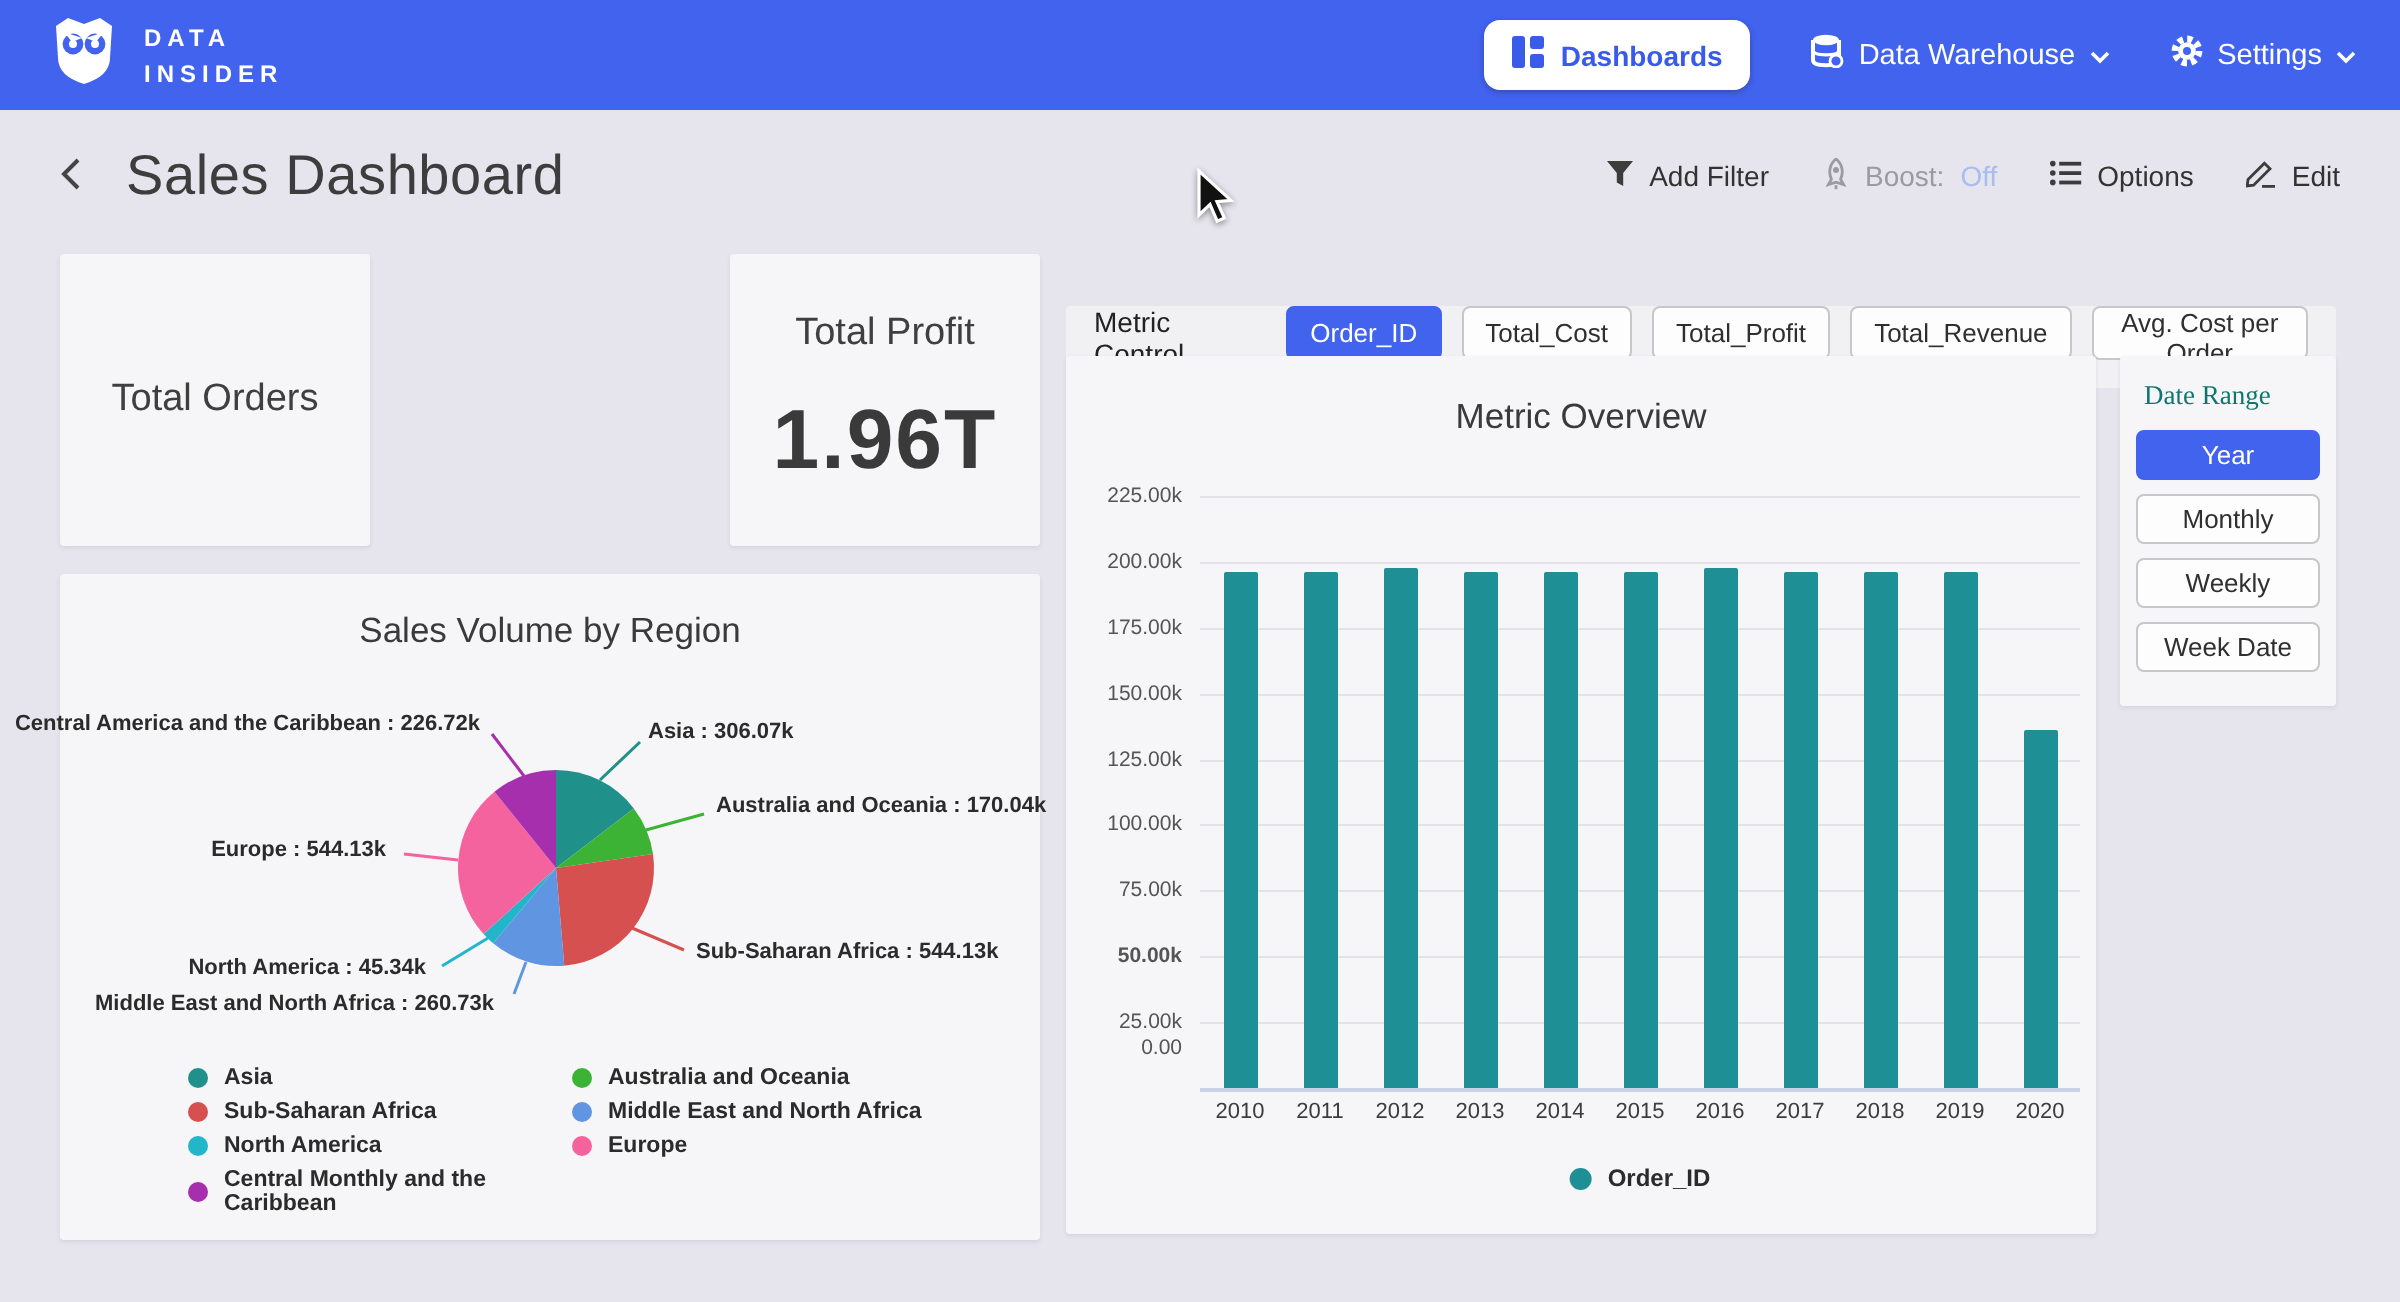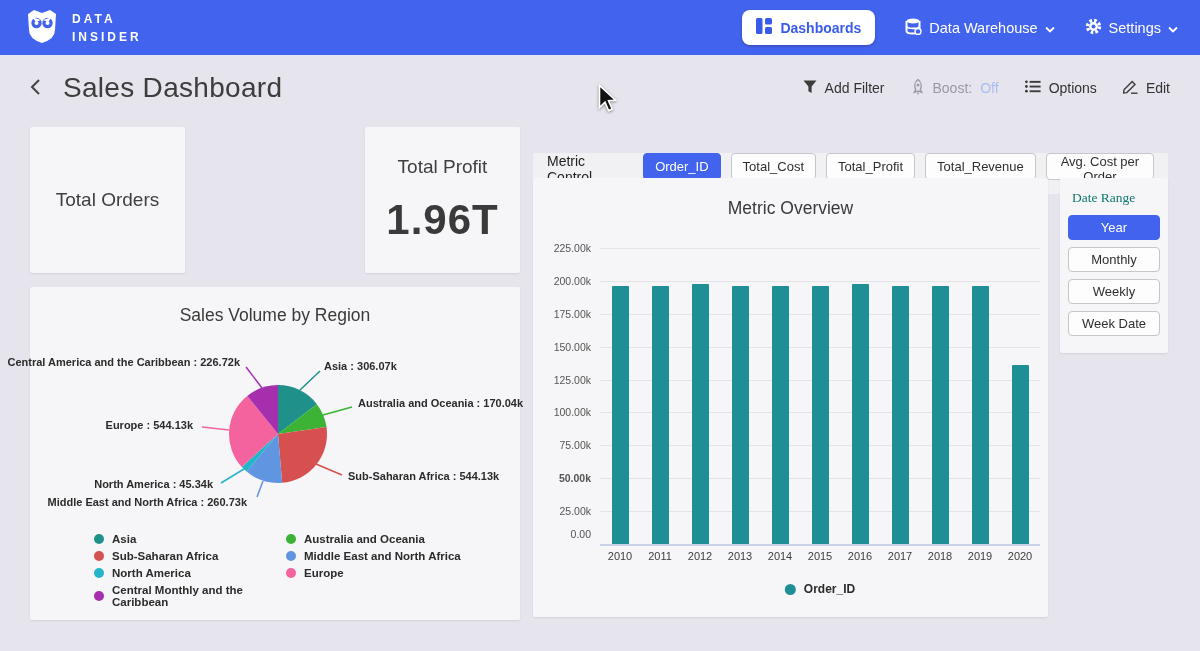--- a/index.html
+++ b/index.html
@@ -267,21 +267,21 @@
         <button class="chip">Total_Profit</button>
         <button class="chip">Total_Revenue</button>
         <button class="chip">Avg. Cost per Order</button>
       </div>
   </section>
 
   <section class="card bar-card">
     <h2 class="card-title" style="padding-top:20px">Metric Overview</h2>
     <div class="bar-plot" id="barPlot">
         <div class="gridline zero" style="left: 67px; top: 366px; width: 440px;"></div>
-        <div class="ytick" style="left: 6px; top: 356px;">0.00</div>
+        <div class="ytick" style="left: 6px; top: 346px;">0.00</div>
         <div class="gridline" style="left: 67px; top: 333.111px; width: 440px;"></div>
         <div class="ytick" style="left: 6px; top: 333.111px;">25.00k</div>
         <div class="gridline" style="left: 67px; top: 300.222px; width: 440px;"></div>
         <div class="ytick" style="left: 6px; top: 300.222px; font-weight: bold;">50.00k</div>
         <div class="gridline" style="left: 67px; top: 267.333px; width: 440px;"></div>
         <div class="ytick" style="left: 6px; top: 267.333px;">75.00k</div>
         <div class="gridline" style="left: 67px; top: 234.444px; width: 440px;"></div>
         <div class="ytick" style="left: 6px; top: 234.444px;">100.00k</div>
         <div class="gridline" style="left: 67px; top: 201.556px; width: 440px;"></div>
         <div class="ytick" style="left: 6px; top: 201.556px;">125.00k</div>

